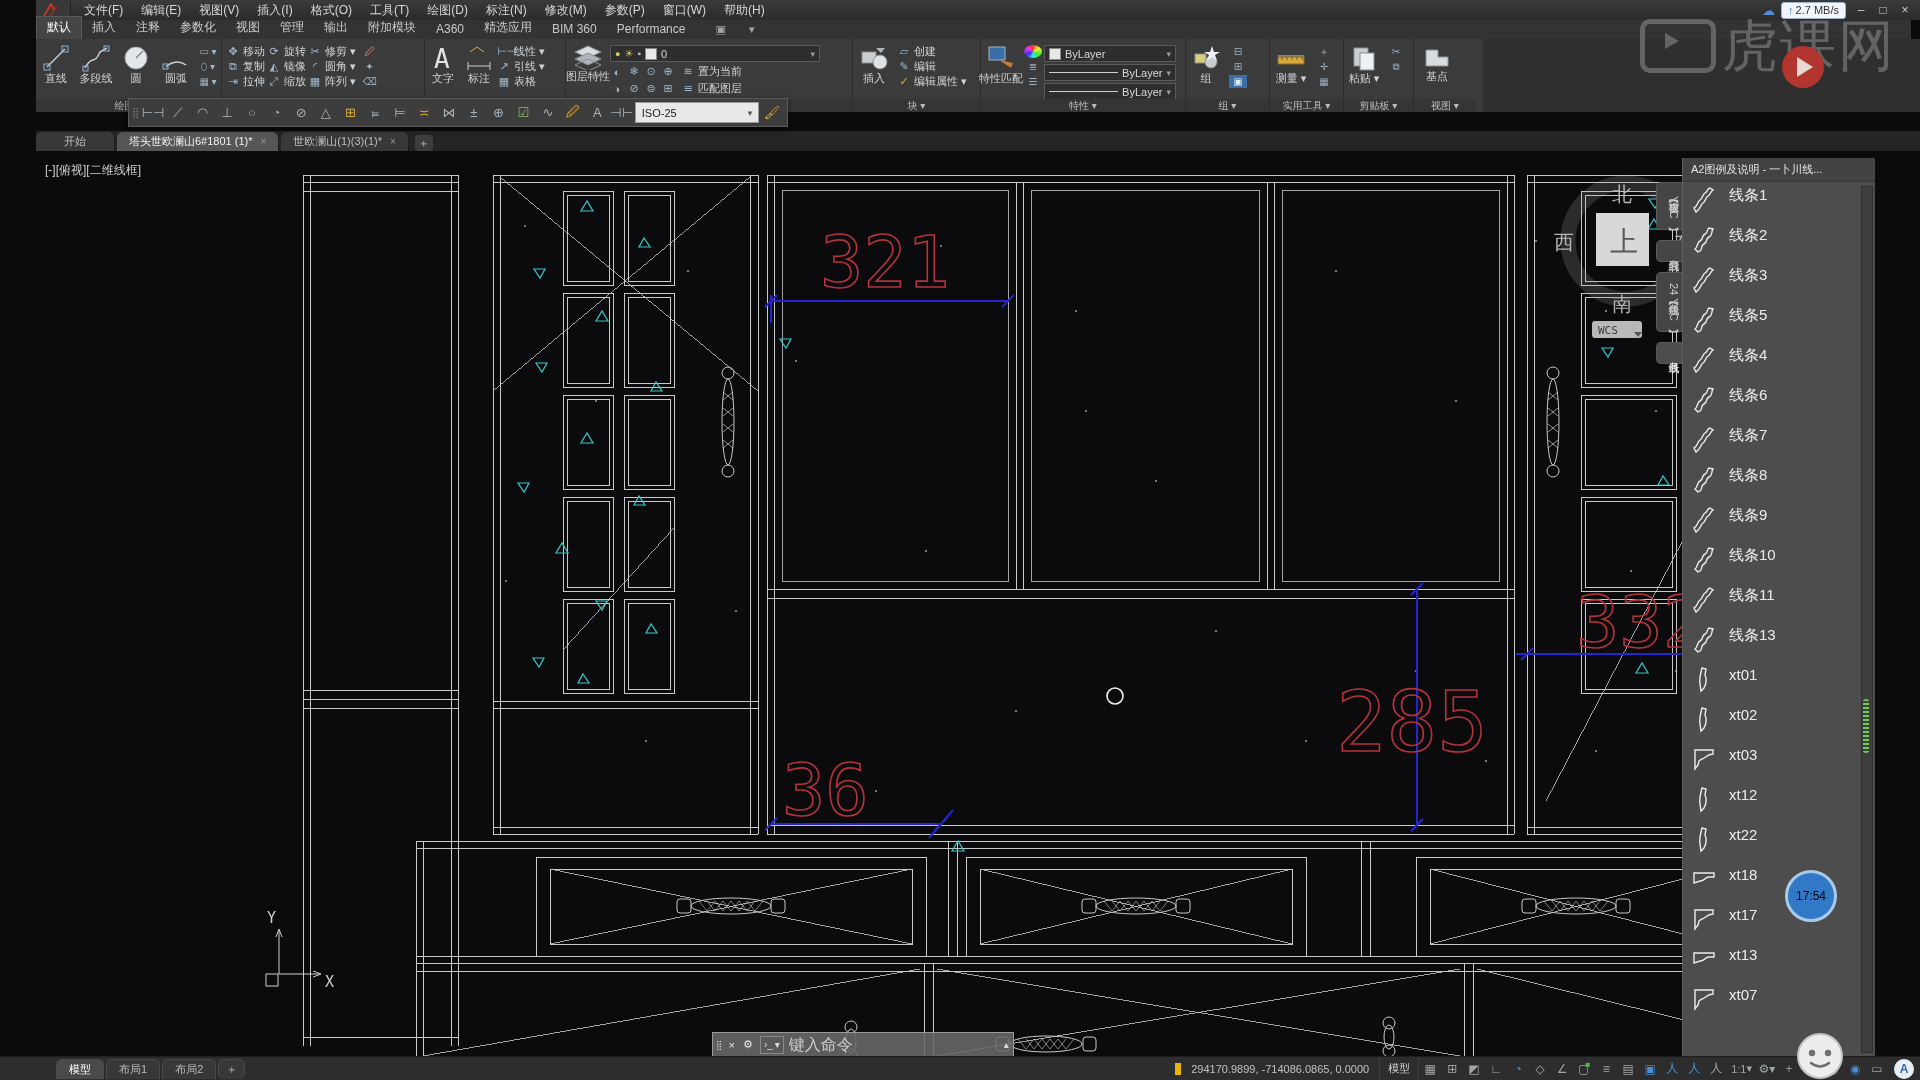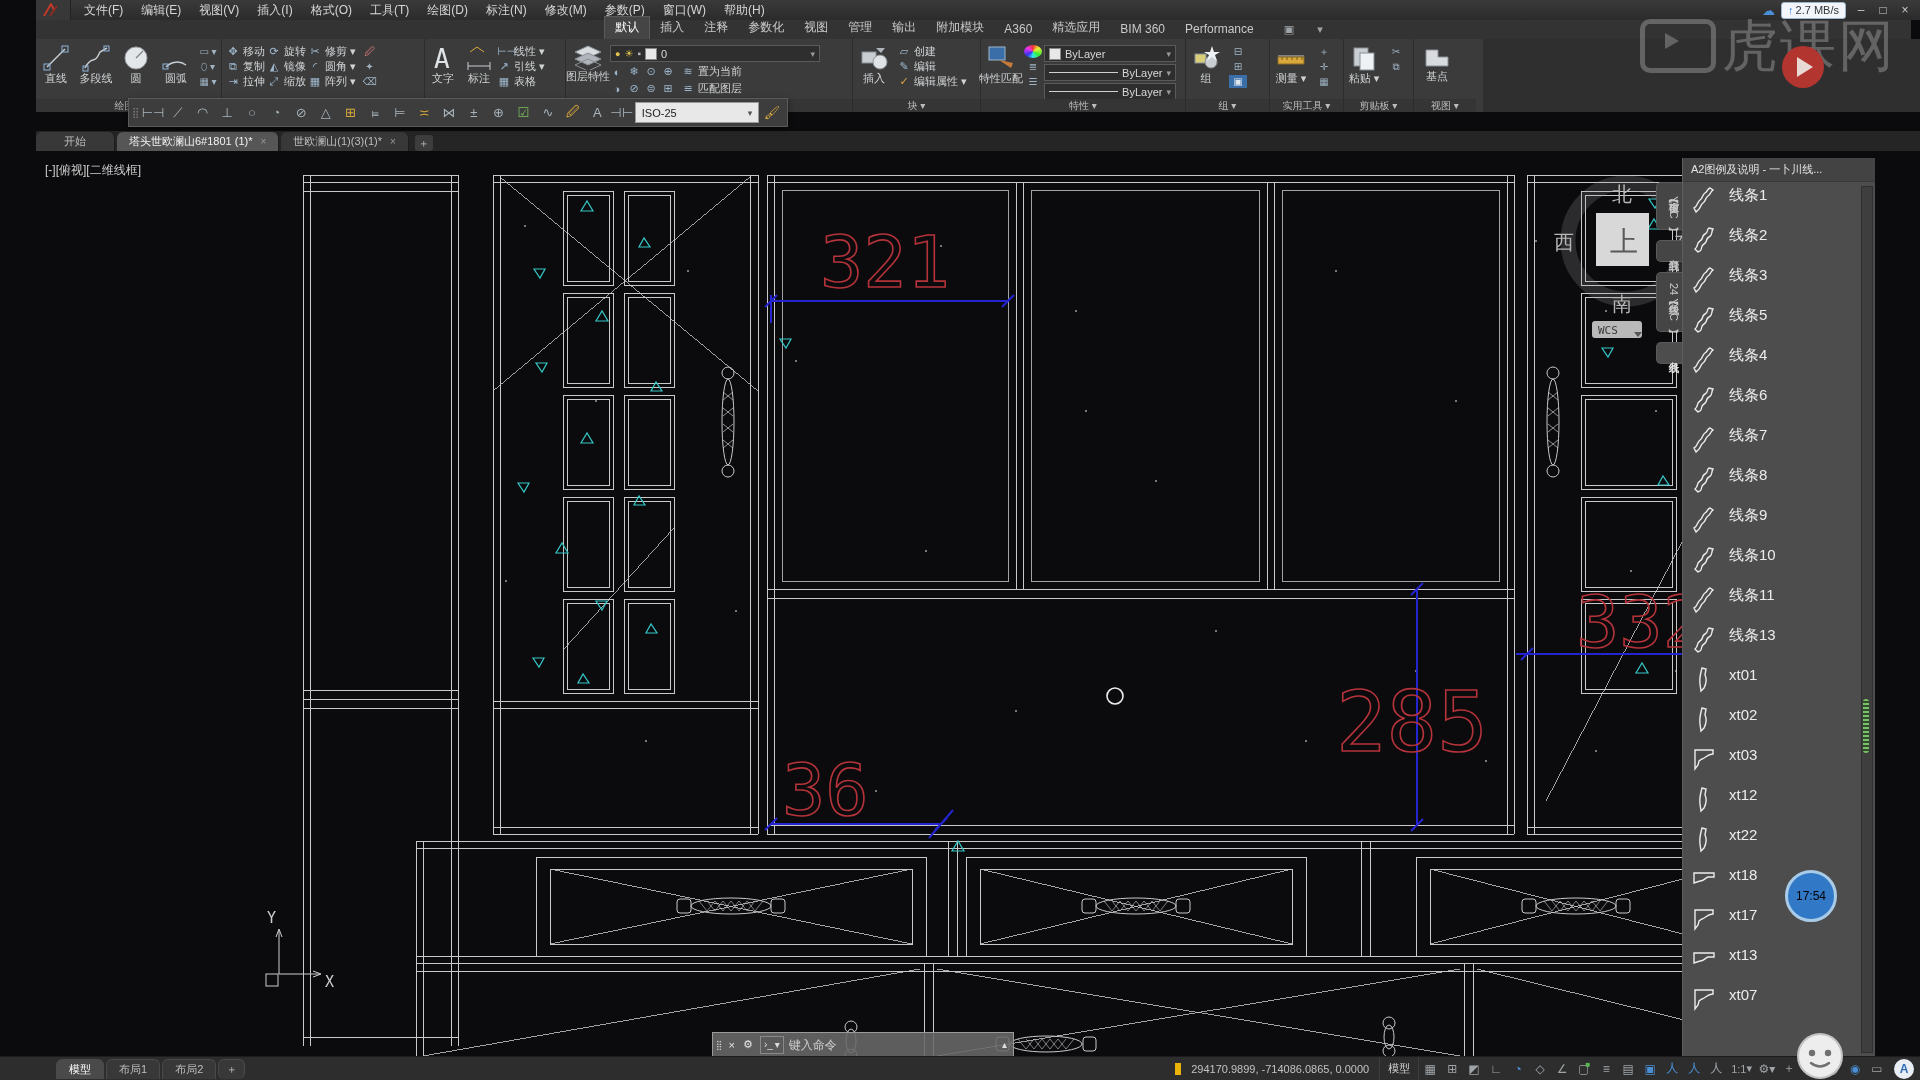--- a/index.html
+++ b/index.html
@@ -15,21 +15,21 @@
   .tb-right{margin-left:auto;display:flex;align-items:center;gap:6px;padding-right:6px;}
   .cloud{color:#4a90d9;font-size:13px;}
   .speed-badge{background:#f2f6fa;border:1px solid #9db6cc;border-radius:3px;color:#333;font-size:11px;
     padding:0 6px;height:15px;display:flex;align-items:center;gap:2px;}
   .speed-badge .up{color:#2d7dd2;font-weight:bold;}
   .winctl{display:flex;gap:4px;color:#c9c9c9;font-size:12px;}
   .winctl span{width:18px;text-align:center;cursor:default;}
 
   
   .ribbon-tabs{position:absolute;left:36px;top:20px;right:9px;height:19px;background:#333333;display:flex;
-    align-items:flex-end;color:#c9c9c9;font-size:12px;justify-content:center;}
+    align-items:flex-end;color:#c9c9c9;font-size:12px;}
   .ribbon-tabs span{padding:2px 10px 3px;cursor:default;}
   .ribbon-tabs span.active{background:#454545;color:#fff;border:1px solid #5a5a5a;border-bottom:none;}
   .rec-icon{color:#9fa4a8;font-size:11px;padding:0 6px;}
 
   
   .ribbon{position:absolute;left:36px;top:39px;width:1447px;height:73px;background:#3b3b3b;display:flex;}
   .ribbon-void{position:absolute;left:1483px;top:39px;right:0;height:73px;background:#2f2f2f;}
   .rp{position:relative;border-right:1px solid #2c2c2c;box-sizing:border-box;height:73px;flex:none;
     display:flex;align-items:flex-start;padding-top:3px;}
   .rp-label{position:absolute;bottom:0;left:0;right:0;height:13px;font-size:10px;color:#bdbdbd;
@@ -72,21 +72,21 @@
   
   .canvas{position:absolute;left:0;top:151px;width:1920px;height:906px;background:#0b0b0d;overflow:hidden;padding-left:36px;}
   .vplabel{position:absolute;left:45px;top:11px;color:#cfcfcf;font-size:12px;z-index:3;}
 
   
   .cmdbar{position:absolute;left:712px;top:881px;width:300px;height:23px;background:rgba(105,105,105,.88);
     border:1px solid #9a9a9a;display:flex;align-items:center;z-index:6;font-size:12px;color:#e8e8e8;}
   .cmdbar .grip{color:#cfcfcf;font-size:9px;letter-spacing:-1px;padding:0 3px;}
   .cmdbar .ic{padding:0 4px;color:#e8e8e8;font-size:11px;}
   .cmd-chip{background:#5a5a5a;border:1px solid #8a8a8a;color:#ddd;font-size:10px;padding:0 3px;margin:0 3px;height:16px;display:flex;align-items:center;gap:2px;}
-  .cmdbar input{flex:1;background:transparent;border:none;outline:none;color:#eee;font-size:12px;font-family:inherit;}
+  .cmdbar input{flex:1;background:transparent;border:none;outline:none;color:#eee;font-size:16px;font-family:inherit;}
   .cmdbar input::placeholder{color:#e0e0e0;opacity:.85;}
   .cmdbar .up{margin-left:auto;padding:0 6px;color:#ddd;font-size:10px;}
 
   
   .palette{position:absolute;left:1682px;top:158px;width:192px;height:899px;background:#4d4d4d;z-index:10;
     border-left:1px solid #5e5e5e;display:flex;flex-direction:column;overflow:hidden;}
   .pal-head{height:23px;background:#434343;border-bottom:1px solid #383838;color:#e4e4e4;font-size:11px;
     display:flex;align-items:center;padding:0 8px;white-space:nowrap;flex:none;}
   .pal-list{position:relative;flex:1;overflow:hidden;padding:4px 0 0 8px;}
   .pal-item{display:flex;align-items:flex-start;gap:12px;height:40px;color:#ececec;font-size:15px;cursor:default;}

